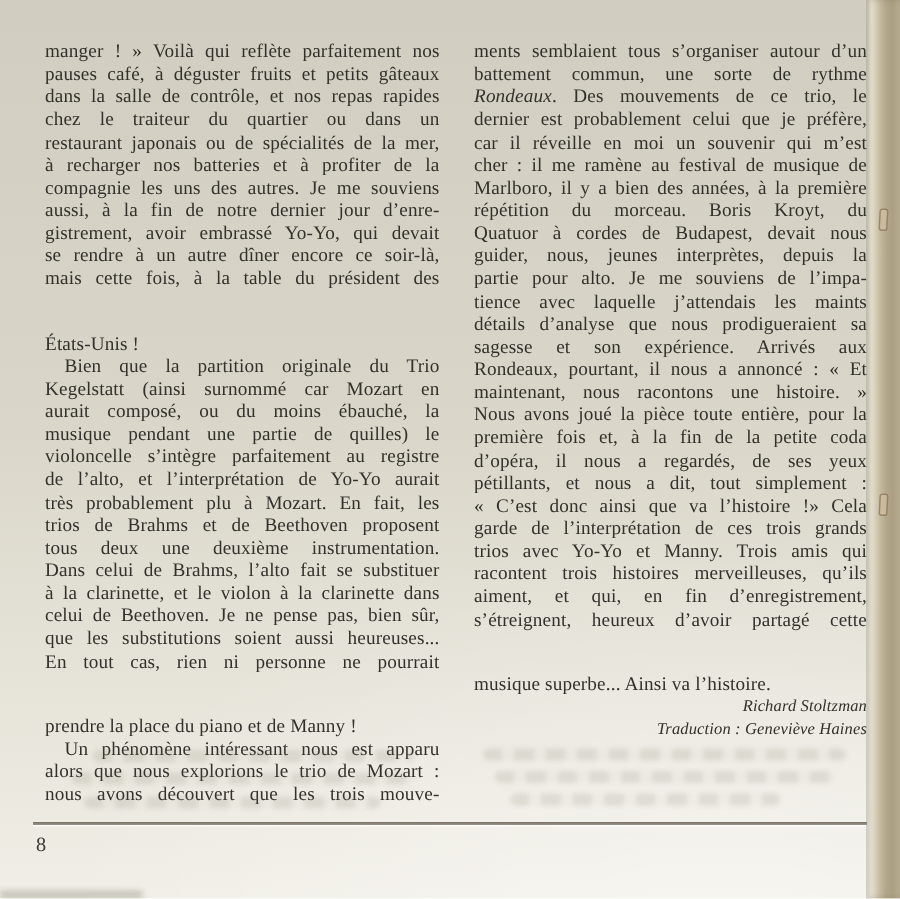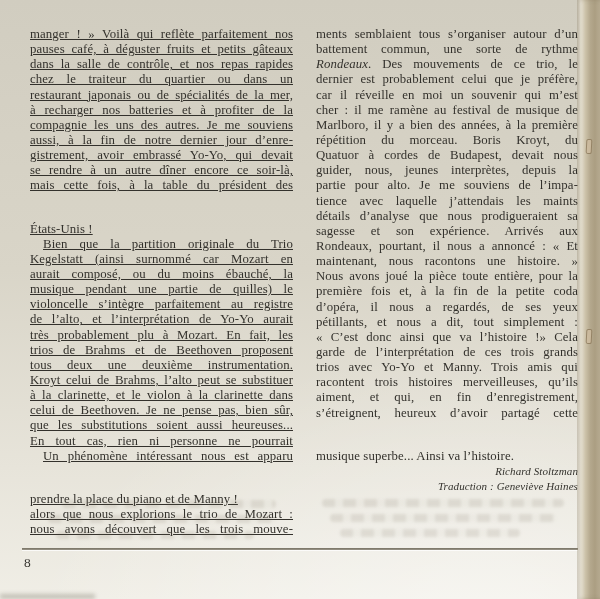--- a/index.html
+++ b/index.html
@@ -10,21 +10,21 @@
   .page{
     position:absolute;inset:0;
     background:
       radial-gradient(130% 95% at 80% 115%, rgba(255,255,255,0.55), rgba(255,255,255,0) 60%),
       linear-gradient(to bottom,#d1cdc0 0%,#d9d5c8 45%,#e7e4da 78%,#f0eee6 100%);
   }
   .col{
     position:absolute;top:27px;
     color:#33312c;
   }
-  .col-left{left:30px;width:263px;text-decoration:underline;}
+  .col-left{left:30px;width:263px;}
   .col-right{left:316px;width:262px;}
   .line{
     height:15.15px;line-height:15.15px;font-size:12.8px;
     text-align:justify;text-align-last:justify;
     overflow:hidden;white-space:normal;
     letter-spacing:0.1px;
   }
   .line.indent{text-indent:13px;}
   .line.end{text-align:left;text-align-last:left;margin-top:28px;}
   .line.sig{font-style:italic;text-align:right;text-align-last:right;font-size:11px;}
@@ -89,27 +89,27 @@
       <div class="line end">États-Unis !</div>
       <div class="line indent">Bien que la partition originale du Trio</div>
       <div class="line">Kegelstatt (ainsi surnommé car Mozart en</div>
       <div class="line">aurait composé, ou du moins ébauché, la</div>
       <div class="line">musique pendant une partie de quilles) le</div>
       <div class="line">violoncelle s’intègre parfaitement au registre</div>
       <div class="line">de l’alto, et l’interprétation de Yo-Yo aurait</div>
       <div class="line">très probablement plu à Mozart. En fait, les</div>
       <div class="line">trios de Brahms et de Beethoven proposent</div>
       <div class="line">tous deux une deuxième instrumentation.</div>
-      <div class="line">Kroyt celui de Brahms, l’alto peut se substituer</div>
+      <div class="line">Dans celui de Brahms, l’alto fait se substituer</div>
       <div class="line">à la clarinette, et le violon à la clarinette dans</div>
       <div class="line">celui de Beethoven. Je ne pense pas, bien sûr,</div>
       <div class="line">que les substitutions soient aussi heureuses...</div>
       <div class="line">En tout cas, rien ni personne ne pourrait</div>
+      <div class="line end">prendre la place du piano et de Manny !</div>
       <div class="line indent">Un phénomène intéressant nous est apparu</div>
-      <div class="line end">prendre la place du piano et de Manny !</div>
       <div class="line">alors que nous explorions le trio de Mozart :</div>
       <div class="line">nous avons découvert que les trois mouve-</div>
     </div>
 
   <div class="col col-right">
       <div class="line">ments semblaient tous s’organiser autour d’un</div>
       <div class="line">battement commun, une sorte de rythme</div>
       <div class="line"><i>Rondeaux</i>. Des mouvements de ce trio, le</div>
       <div class="line">dernier est probablement celui que je préfère,</div>
       <div class="line">car il réveille en moi un souvenir qui m’est</div>

